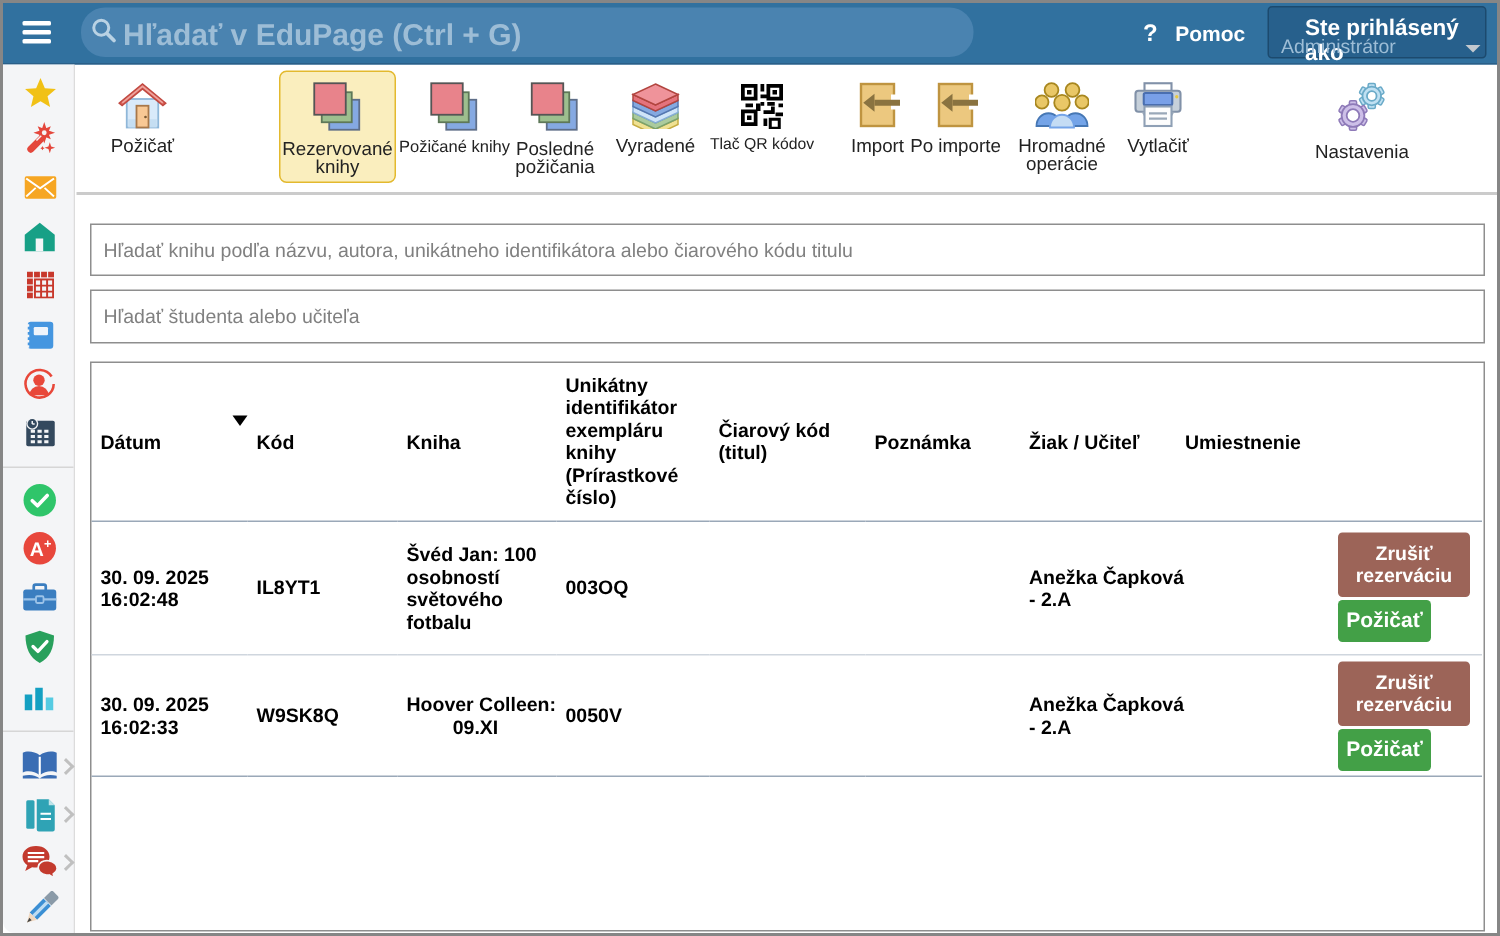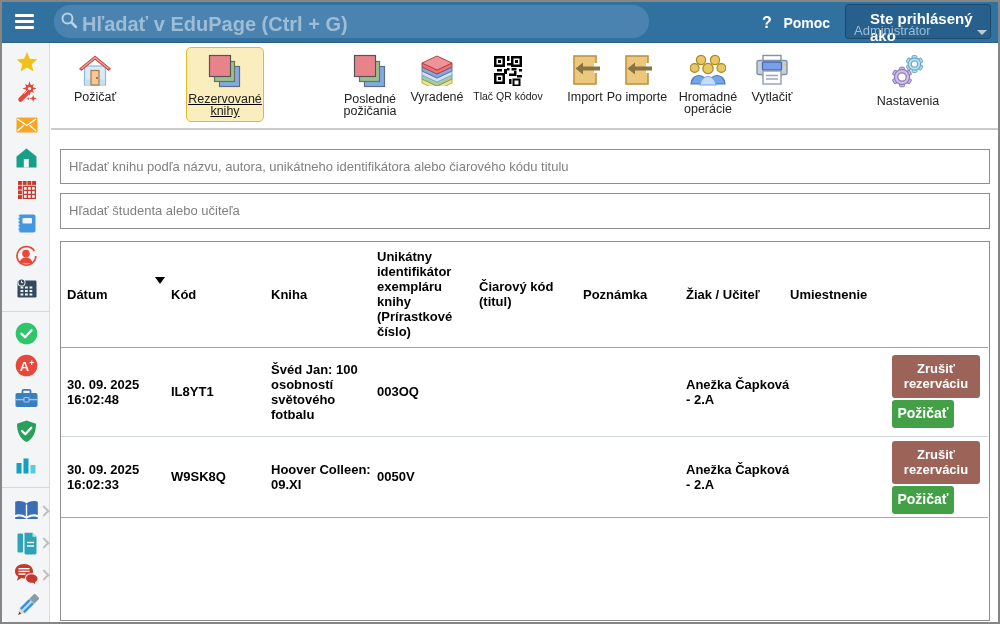--- a/index.html
+++ b/index.html
@@ -219,27 +219,35 @@
         <svg class="ic" width="36" height="32" viewBox="0 0 36 32">
           <rect x="7.5" y="12" width="21" height="19" fill="#d9eafa" stroke="#8fb7d9" stroke-width="1.2"></rect>
           <rect x="8.5" y="25.5" width="19" height="5.5" fill="#c5def2"></rect>
           <path d="M2.5,14.8 L18,2 L33.5,14.8 L31.6,16.4 L18,5.2 L4.4,16.4 Z" fill="#dc6057" stroke="#c14a42" stroke-width="1"></path>
           <path d="M4.5,14.6 L18,3.5 L31.5,14.6" fill="none" stroke="#eda49e" stroke-width="1.1"></path>
           <rect x="14" y="16.5" width="8" height="14.5" fill="#f8c894" stroke="#a8784a" stroke-width="1.2"></rect>
           <circle cx="20" cy="24" r="0.9" fill="#7a5a34"></circle>
         </svg>
         <div class="lbl">Požičať</div>
       </div>
-    <div class="titem" style="left:132px;width:84px;text-decoration:underline;">
+    <div class="titem" style="left:132px;width:84px;">
         <svg class="ic" width="36" height="34" viewBox="0 0 36 34">
           <rect x="12.5" y="12.5" width="20" height="20" fill="#85a9e2" stroke="#5e6e88" stroke-width="1.2"></rect>
           <rect x="7.5" y="7.5" width="20" height="20" fill="#9dbf8e" stroke="#5e7858" stroke-width="1.2"></rect>
           <rect x="2.5" y="1.5" width="21" height="21" fill="#e8838b" stroke="#555" stroke-width="1.2"></rect>
         </svg>
         <div class="lbl">Rezervované knihy</div>
+      </div>
+    <div class="titem" style="left:210px;width:84px;">
+        <svg class="ic" width="36" height="34" viewBox="0 0 36 34">
+          <rect x="12.5" y="12.5" width="20" height="20" fill="#85a9e2" stroke="#5e6e88" stroke-width="1.2"></rect>
+          <rect x="7.5" y="7.5" width="20" height="20" fill="#9dbf8e" stroke="#5e7858" stroke-width="1.2"></rect>
+          <rect x="2.5" y="1.5" width="21" height="21" fill="#e8838b" stroke="#555" stroke-width="1.2"></rect>
+        </svg>
+        <div class="lbls">Požičané knihy</div>
       </div>
     <div class="titem" style="left:348px;width:76px;">
         <svg class="ic" width="36" height="32" viewBox="0 0 36 32">
           <path d="M3,25.0 L18,32.0 L33,25.0 L33,29.0 L18,36.0 L3,29.0 Z" fill="#efe193" stroke="#c6ac42" stroke-width="1"></path>
           <path d="M3,21.0 L18,28.0 L33,21.0 L33,25.0 L18,32.0 L3,25.0 Z" fill="#abcb9d" stroke="#7ba26c" stroke-width="1"></path>
           <path d="M3,17.0 L18,24.0 L33,17.0 L33,21.0 L18,28.0 L3,21.0 Z" fill="#cfe4f8" stroke="#85add4" stroke-width="1"></path>
           <path d="M3,13.0 L18,20.0 L33,13.0 L33,17.0 L18,24.0 L3,17.0 Z" fill="#84a9e0" stroke="#5577b0" stroke-width="1"></path>
           <path d="M3,9.0 L18,16.0 L33,9.0 L33,13.0 L18,20.0 L3,13.0 Z" fill="#e4737c" stroke="#b2453f" stroke-width="1"></path>
           <path d="M18,2 L33,9 L18,16 L3,9 Z" fill="#ef939a" stroke="#b2453f" stroke-width="1"></path>
         </svg>
@@ -399,21 +407,21 @@
             <td style="white-space:nowrap;">Anežka Čapková<br>- 2.A</td>
             <td></td>
             <td>
                 <span class="btn-red">Zrušiť rezerváciu</span>
                 <span class="btn-green">Požičať</span>
               </td>
           </tr>
           <tr class="r2">
             <td>30. 09. 2025 16:02:33</td>
             <td><b>W9SK8Q</b></td>
-            <td style="white-space:nowrap;">Hoover Colleen:<br><b>09.XI</b></td>
+            <td style="white-space:nowrap;text-align:center;">Hoover Colleen:<br><b>09.XI</b></td>
             <td>0050V</td>
             <td></td>
               <td></td>
             <td style="white-space:nowrap;">Anežka Čapková<br>- 2.A</td>
             <td></td>
             <td style="vertical-align:bottom;padding-bottom:3px;">
                 <span class="btn-red">Zrušiť rezerváciu</span>
                 <span class="btn-green">Požičať</span>
               </td>
           </tr>

